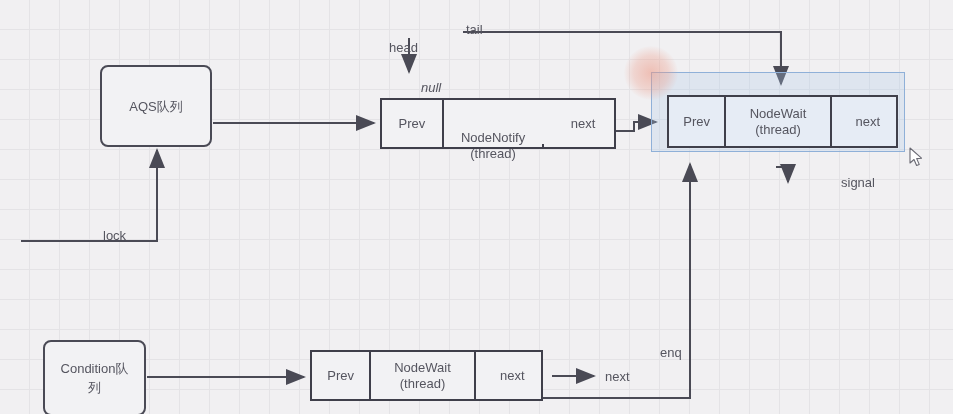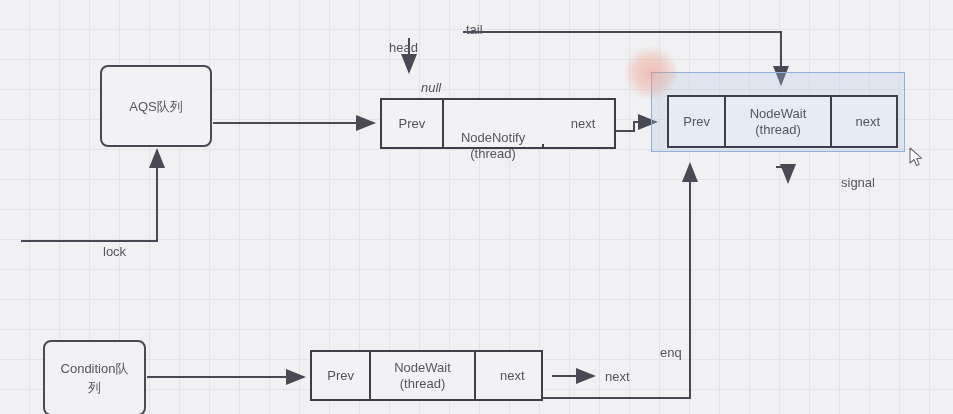--- a/index.html
+++ b/index.html
@@ -164,21 +164,21 @@
   <div class="node" style="left:310px; top:350px; width:233px; height:51px;">
     <div class="cell" style="width:62px;">Prev</div>
     <div class="cell" style="width:109px;">NodeWait
 (thread)</div>
     <div class="cell" style="width:60px;">next</div>
   </div>
 
   <div class="lbl" style="left:389px; top:40px;">head</div>
   <div class="lbl" style="left:466px; top:22px;">tail</div>
   <div class="lbl" style="left:421px; top:80px;font-style:italic;">null</div>
-  <div class="lbl" style="left:83px; top:244px;padding-left:20px;">lock</div>
+  <div class="lbl" style="left:83px; top:228px;padding-left:20px;">lock</div>
   <div class="lbl" style="left:827px; top:175px;margin-left:14px;">signal</div>
   <div class="lbl" style="left:660px; top:345px;">enq</div>
   <div class="lbl" style="left:605px; top:369px;">next</div>
 
   <svg class="cursor" style="left:909px; top:147px;" width="16" height="22" viewBox="0 0 16 22" xmlns="http://www.w3.org/2000/svg">
     <path d="M1,1 L1,16 L5,12.5 L7.6,18.5 L10.2,17.4 L7.7,11.6 L12.5,11.2 Z" fill="#ffffff" stroke="#6a6a74" stroke-width="1.1" stroke-linejoin="round"></path>
   </svg>
 
 </div>
 

